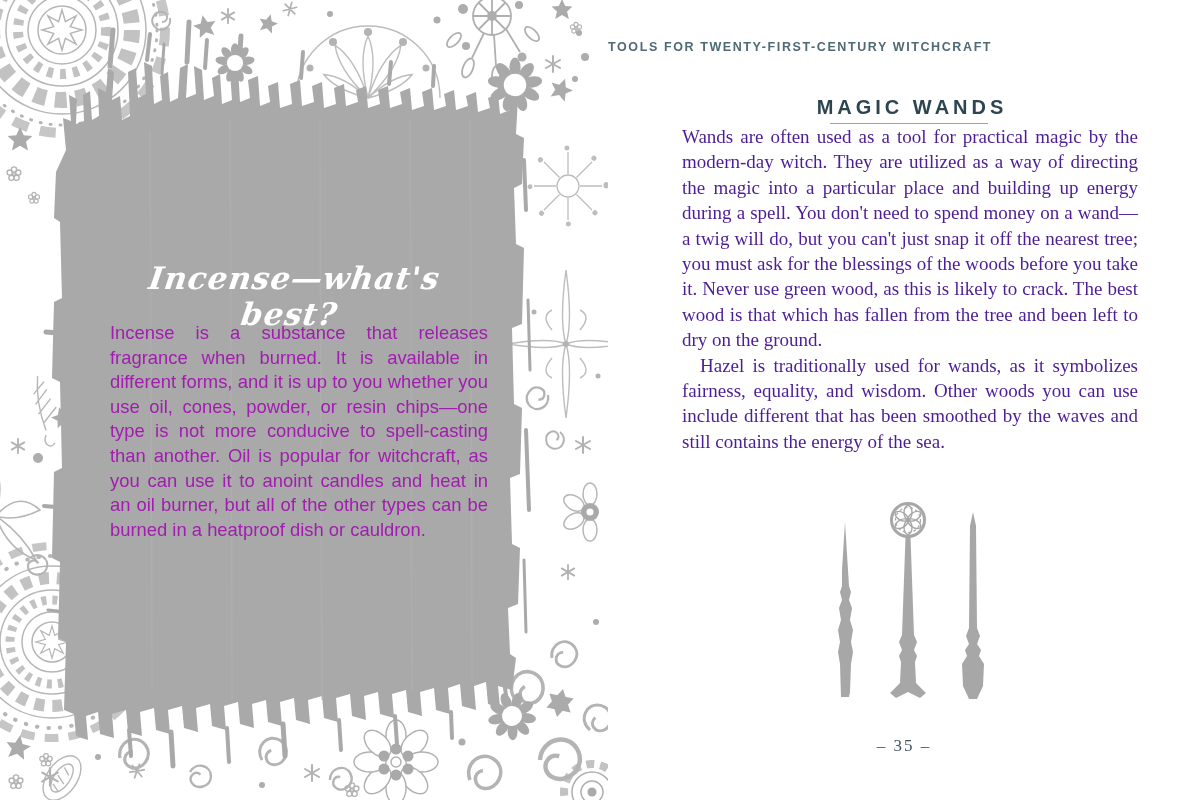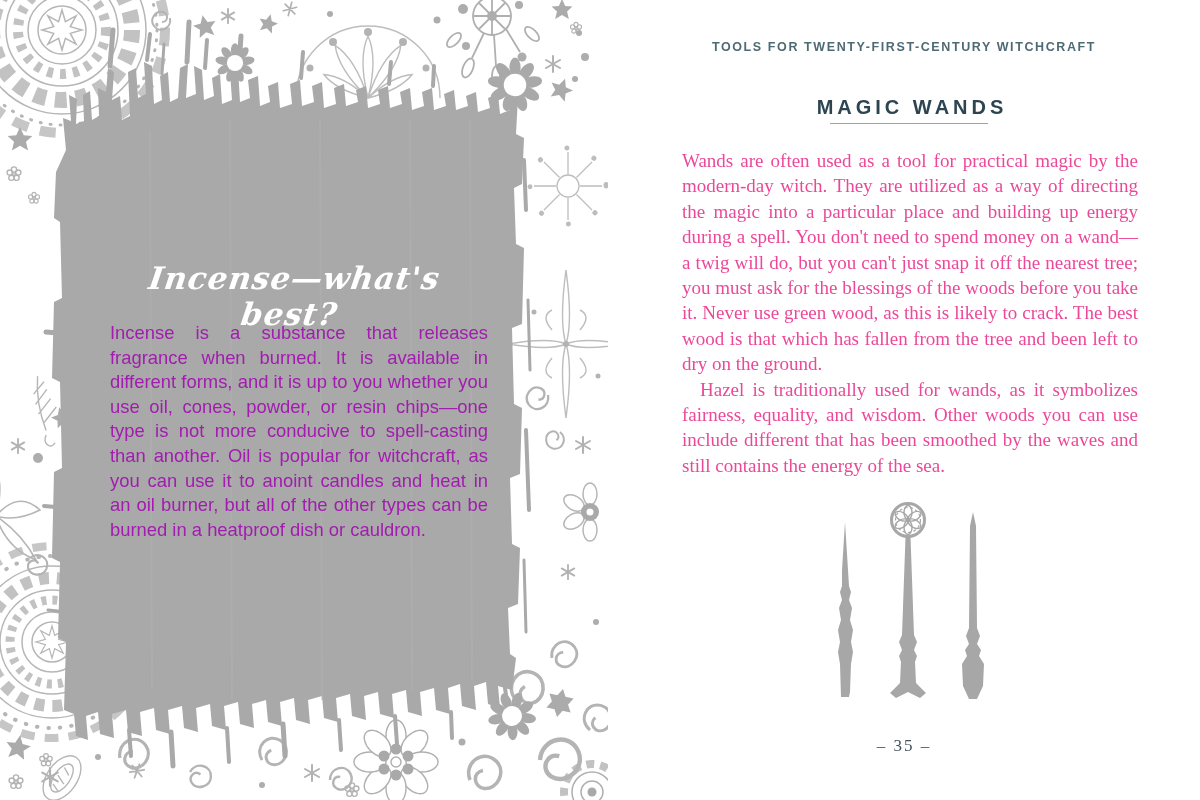--- a/index.html
+++ b/index.html
@@ -12,26 +12,26 @@
   
   .doodle-layer{position:absolute;inset:0;}
   .callout-heading{position:absolute;left:104px;top:260px;width:376px;text-align:center;
     color:#ffffff;font-family:"DejaVu Serif",serif;font-style:italic;font-weight:bold;
     font-size:31px;letter-spacing:1px;transform:skewX(-8deg);}
   .callout-body{position:absolute;left:110px;top:321px;width:378px;
     color:#a21caf;font-size:18.4px;line-height:24.6px;text-align:justify;
     font-family:"Liberation Sans",sans-serif;}
 
   
-  .running-header{position:absolute;top:40px;left:0;width:100%;text-align:center;
+  .running-header{position:absolute;top:40px;left:0;width:100%;text-align:left;
     color:#4e6a74;font-size:12.5px;font-weight:bold;letter-spacing:1.6px;}
   .section-title{position:absolute;top:88px;left:0;width:100%;text-align:center;
     color:#2d4551;font-size:20px;font-weight:bold;letter-spacing:4px;margin:8px;}
   .title-rule{position:absolute;top:123px;left:222px;width:158px;height:1px;background:#a3a3a3;}
-  .body-copy{position:absolute;top:148px;left:74px;width:456px;color:#ec4899;
+  .body-copy{position:absolute;top:124px;left:74px;width:456px;color:#4c1d95;
     font-family:"Liberation Serif",serif;font-size:19px;line-height:25.4px;text-align:justify;}
   .body-copy p{margin:0;}
   .body-copy p.indented{text-indent:18px;}
   .wands{position:absolute;left:222px;top:500px;}
   .page-number{position:absolute;top:736px;left:0;width:100%;text-align:center;
     color:#44525f;font-family:Liberation Serif, serif;font-size:17px;letter-spacing:2px;}
 </style>
 </head>
 <body>
 

